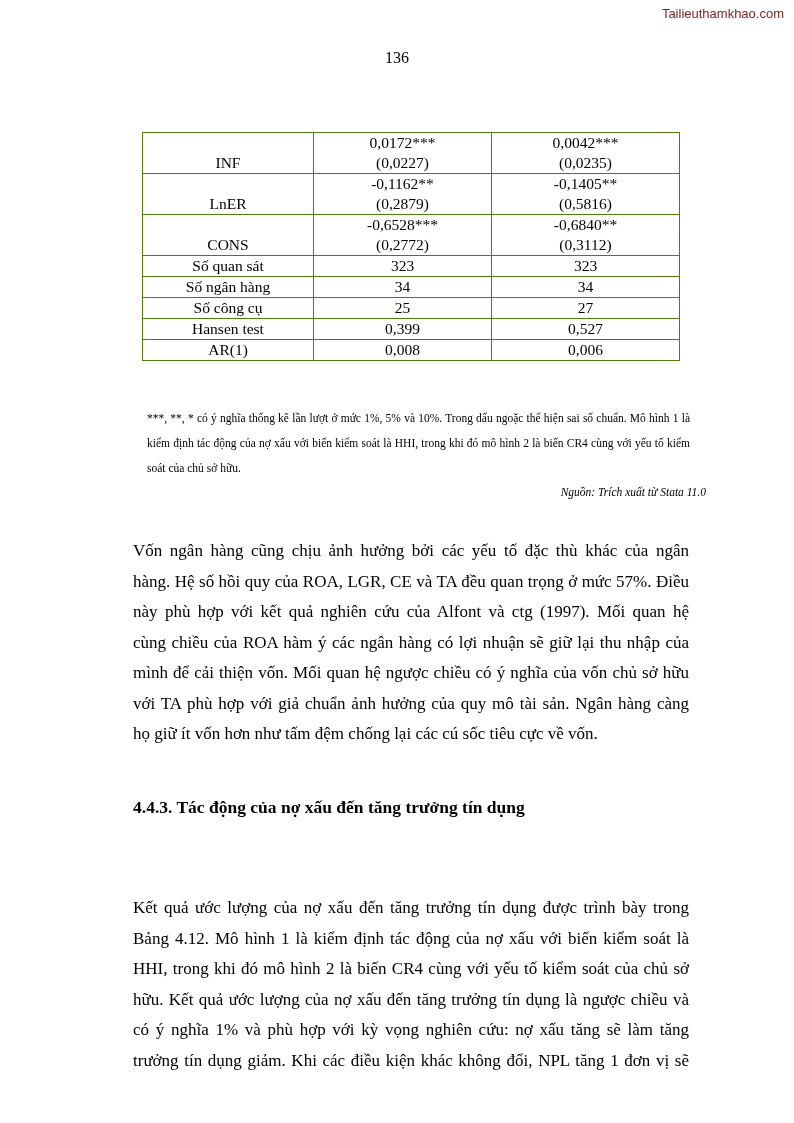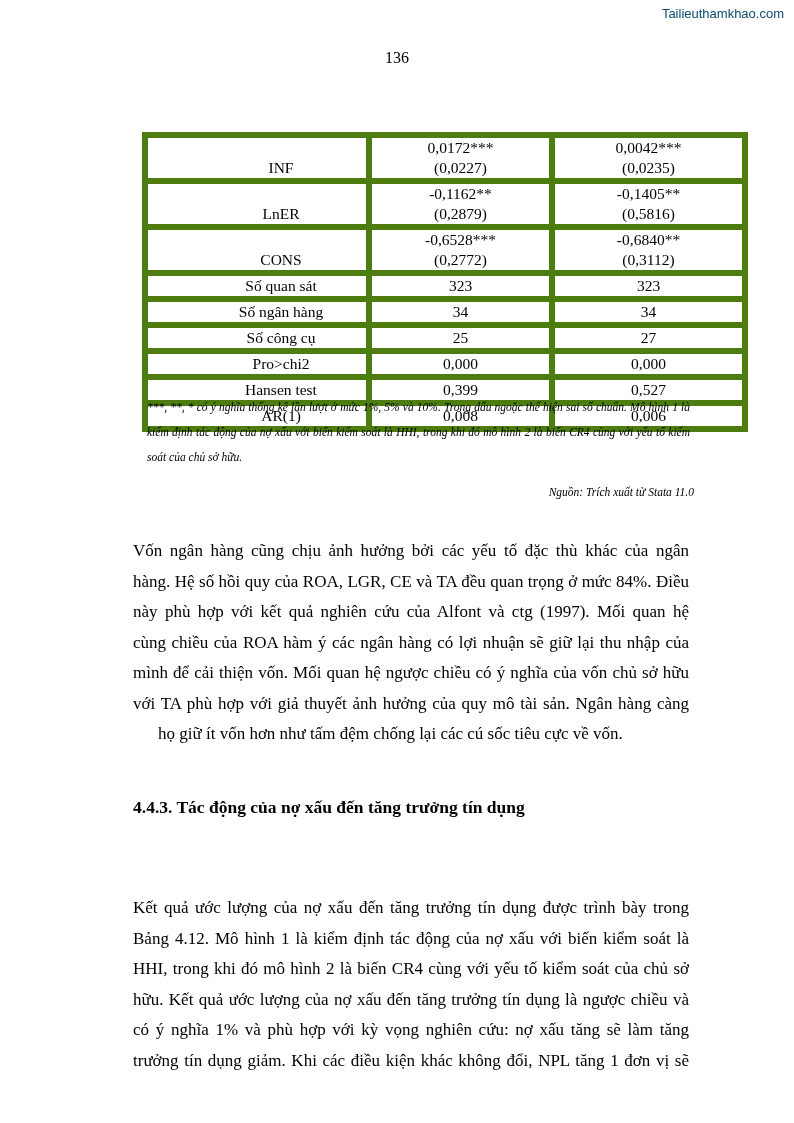--- a/index.html
+++ b/index.html
@@ -1,34 +1,34 @@
 <!DOCTYPE html>
 <html><head>
 <meta charset="utf-8">
 <style>
   html, body { margin:0; padding:0; background:#fff; }
   body { width:794px; height:1123px; position:relative; overflow:hidden;
          font-family:"Liberation Serif", serif; color:#000; }
   .watermark { position:absolute; top:6px; right:10px; font-family:"Liberation Sans", sans-serif;
-               font-size:13px; color:#0c4a6e; }
+               font-size:13px; color:#7f1d1d; }
   .page-num { position:absolute; top:49px; left:0; width:794px; text-align:center; font-size:16px; }
   table.res { position:absolute; left:142px; top:132px; border-collapse:collapse; font-size:15.5px; }
-  table.res td { border:6px solid #4d7c0f; text-align:center; padding:0; line-height:20px; }
-  table.res td.lbl { width:170px;padding-left:48px; }
+  table.res td { border:1px solid #4d7c0f; text-align:center; padding:0; line-height:20px; }
+  table.res td.lbl { width:170px; }
   table.res td.c1 { width:177px; }
   table.res td.c2 { width:187px; }
   table.res tr.two td { height:40px; vertical-align:bottom; }
   table.res tr.two td.c1, table.res tr.two td.c2 { vertical-align:top; }
   table.res tr.one td { height:20px; }
-  .note { position:absolute; left:147px; top:395px; width:543px; font-style:italic; font-size:11.5px;
+  .note { position:absolute; left:147px; top:406px; width:543px; font-size:11.5px;
           line-height:25px; text-align:justify; }
-  .source { position:absolute; left:4px; top:486px; width:690px; text-align:right; font-style:italic; font-size:11.5px; }
+  .source { position:absolute; left:16px; top:486px; width:690px; text-align:right; font-style:italic; font-size:11.5px; }
   .para { position:absolute; left:133px; width:556px; font-size:17px; line-height:30.5px; text-align:justify; }
   .para span { display:block; text-align:justify; text-align-last:justify; white-space:nowrap; }
-  .para span.last { text-align-last:left;margin-left:25px; }
+  .para span.last { text-align-last:left; }
   .heading { position:absolute; left:133px; top:797px; font-size:17.5px; font-weight:bold; }
 </style>
 </head>
 <body>
 
 <div class="watermark">Tailieuthamkhao.com</div>
 <div class="page-num">136</div>
 
 <table class="res">
   <tbody>
@@ -74,47 +74,42 @@
       <td class="lbl">Số ngân hàng</td>
       <td class="c1">34</td>
       <td class="c2">34</td>
     </tr>
     <tr class="one">
       <td class="lbl">Số công cụ</td>
       <td class="c1">25</td>
       <td class="c2">27</td>
     </tr>
     <tr class="one">
-      <td class="lbl">Pro&gt;chi2</td>
-      <td class="c1">0,000</td>
-      <td class="c2">0,000</td>
-    </tr>
-    <tr class="one">
       <td class="lbl">Hansen test</td>
       <td class="c1">0,399</td>
       <td class="c2">0,527</td>
     </tr>
     <tr class="one">
       <td class="lbl">AR(1)</td>
       <td class="c1">0,008</td>
       <td class="c2">0,006</td>
     </tr>
   </tbody>
 </table>
 
 <div class="note">***, **, * có ý nghĩa thống kê lần lượt ở mức 1%, 5% và 10%. Trong dấu ngoặc thể hiện sai số chuẩn. Mô hình 1 là kiểm định tác động của nợ xấu với biến kiểm soát là HHI, trong khi đó mô hình 2 là biến CR4 cùng với yếu tố kiểm soát của chủ sở hữu.</div>
 <div class="source">Nguồn: Trích xuất từ Stata 11.0</div>
 
 <div class="para" style="top:536px;">
   <span>Vốn ngân hàng cũng chịu ảnh hưởng bởi các yếu tố đặc thù khác của ngân</span>
-  <span>hàng. Hệ số hồi quy của ROA, LGR, CE và TA đều quan trọng ở mức 84%. Điều</span>
+  <span>hàng. Hệ số hồi quy của ROA, LGR, CE và TA đều quan trọng ở mức 57%. Điều</span>
   <span>này phù hợp với kết quả nghiên cứu của Alfont và ctg (1997). Mối quan hệ</span>
   <span>cùng chiều của ROA hàm ý các ngân hàng có lợi nhuận sẽ giữ lại thu nhập của</span>
   <span>mình để cải thiện vốn. Mối quan hệ ngược chiều có ý nghĩa của vốn chủ sở hữu</span>
-  <span>với TA phù hợp với giả thuyết ảnh hưởng của quy mô tài sản. Ngân hàng càng</span>
+  <span>với TA phù hợp với giả chuẩn ảnh hưởng của quy mô tài sản. Ngân hàng càng</span>
   <span class="last">họ giữ ít vốn hơn như tấm đệm chống lại các cú sốc tiêu cực về vốn.</span>
 </div>
 
 <div class="heading">4.4.3. Tác động của nợ xấu đến tăng trưởng tín dụng</div>
 
 <div class="para" style="top:845px;margin-top:48px;">
   <span>Kết quả ước lượng của nợ xấu đến tăng trưởng tín dụng được trình bày trong</span>
   <span>Bảng 4.12. Mô hình 1 là kiểm định tác động của nợ xấu với biến kiểm soát là</span>
   <span>HHI, trong khi đó mô hình 2 là biến CR4 cùng với yếu tố kiểm soát của chủ sở</span>
   <span>hữu. Kết quả ước lượng của nợ xấu đến tăng trưởng tín dụng là ngược chiều và</span>

